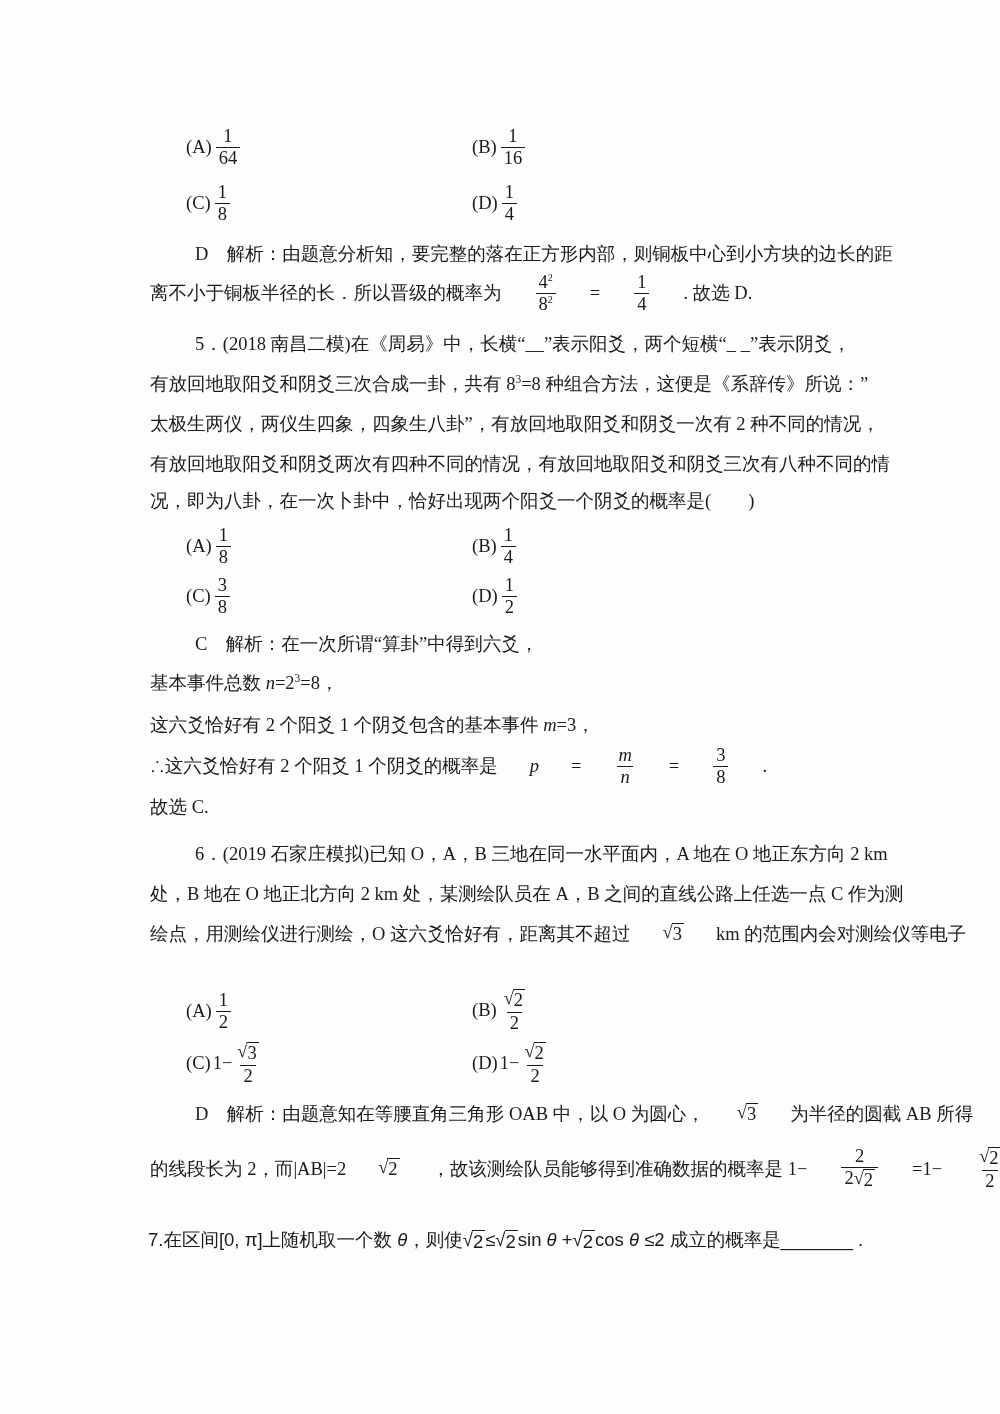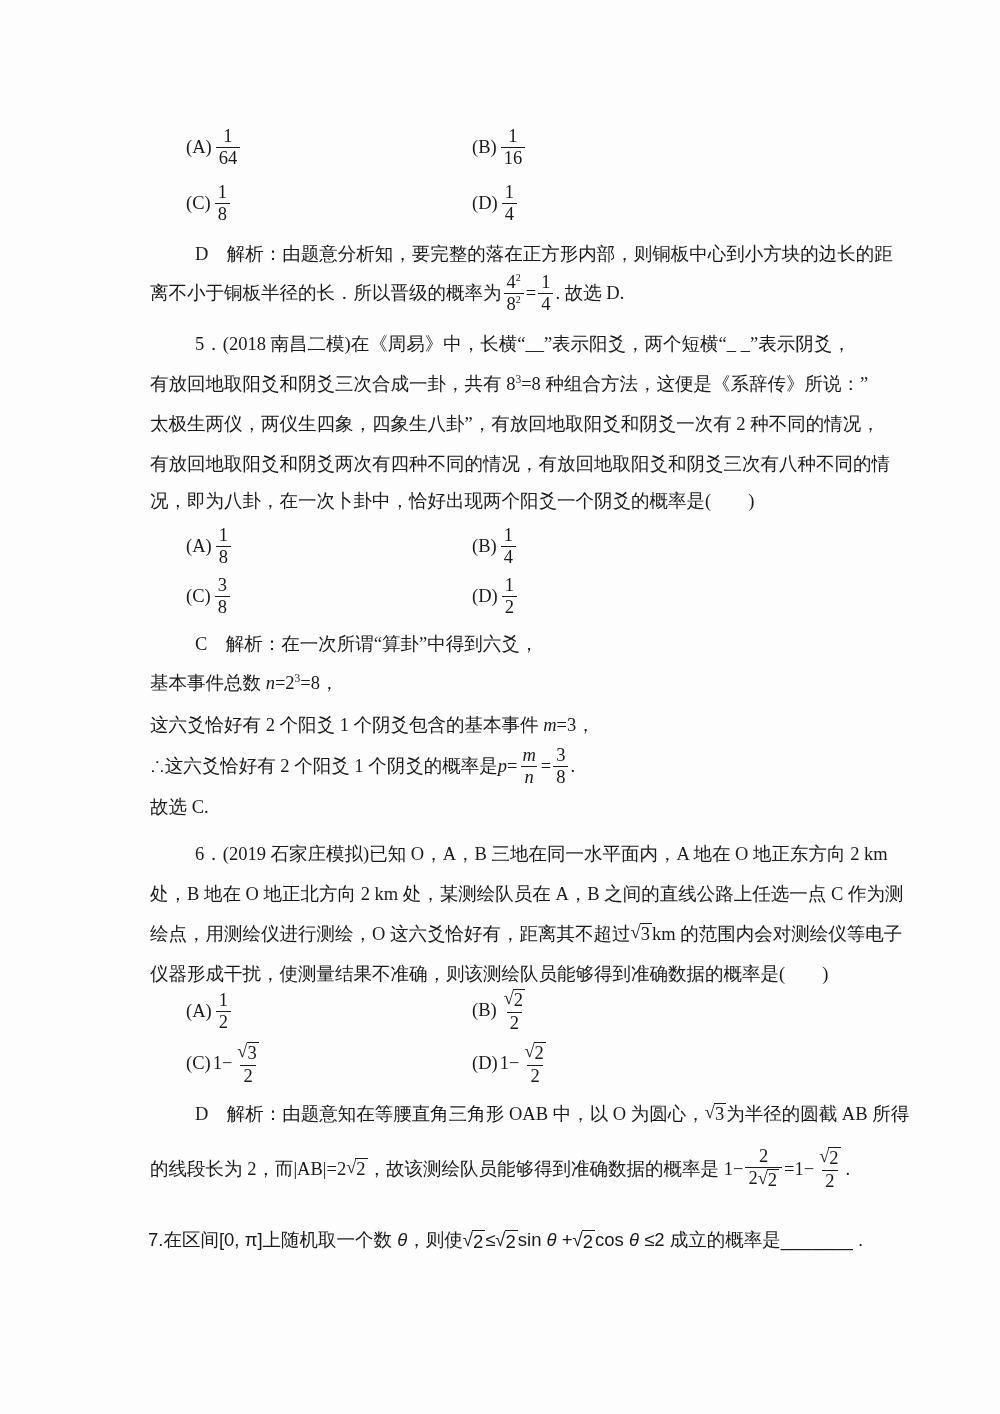--- a/index.html
+++ b/index.html
@@ -7,21 +7,21 @@
     position:relative;
     width:1000px;height:1414px;
     margin:0 auto;
     background:#fdfdfd;
     color:#1a1a1a;
     font-family:"Liberation Serif","DejaVu Serif",serif;
     font-size:18.5px;
     overflow:hidden;
   }
   .tline{position:absolute;left:150px;white-space:nowrap;line-height:27px;}
-  .mline{position:absolute;left:150px;display:flex;align-items:center;white-space:nowrap;line-height:27px;}
+  .mline{position:absolute;left:150px;display:flex;align-items:center;white-space:nowrap;line-height:27px;gap:32px;}
   .ind{left:187px;margin-left:8px;}
   .optrow{position:absolute;left:186px;display:flex;align-items:center;}
   .opt{display:flex;align-items:center;width:286px;}
   .opt:last-child{width:auto;}
   .olabel{margin-right:2px;}
   .frac{display:inline-flex;flex-direction:column;align-items:center;text-align:center;line-height:1.12;margin:0 2px;vertical-align:middle;}
   .fnum{display:block;padding:0 3px;}
   .fden{display:block;padding:0 3px;border-top:1.5px solid currentColor;}
   .sup{font-size:11.5px;vertical-align:super;line-height:1;}
   .fsup{font-size:10px;vertical-align:super;line-height:1;}
@@ -152,21 +152,20 @@
   <div class="tline ind" style="top:841px">6．(2019 石家庄模拟)已知 O，A，B 三地在同一水平面内，A 地在 O 地正东方向 2  km</div>
   <div class="tline" style="top:881px">处，B 地在 O 地正北方向 2 km 处，某测绘队员在 A，B 之间的直线公路上任选一点 C 作为测</div>
   <div class="mline" style="top:916px;height:36px">
     <span>绘点，用测绘仪进行测绘，O 这六爻恰好有，距离其不超过</span>
     <span class="sqrt">
         <span class="rsign">√</span>
         <span class="rad">3</span>
       </span>
     <span>km 的范围内会对测绘仪等电子</span>
   </div>
-  <div class="tline" style="top:961px">仪器形成干扰，使测量结果不准确，则该测绘队员能够得到准确数据的概率是(　　)</div>
 
   <div class="optrow" style="top:988px;height:46px">
     <div class="opt">
       <span class="olabel">(A)</span>
       <span class="frac">
         <span class="fnum">1</span>
         <span class="fden">2</span>
       </span>
     </div>
     <div class="opt">

